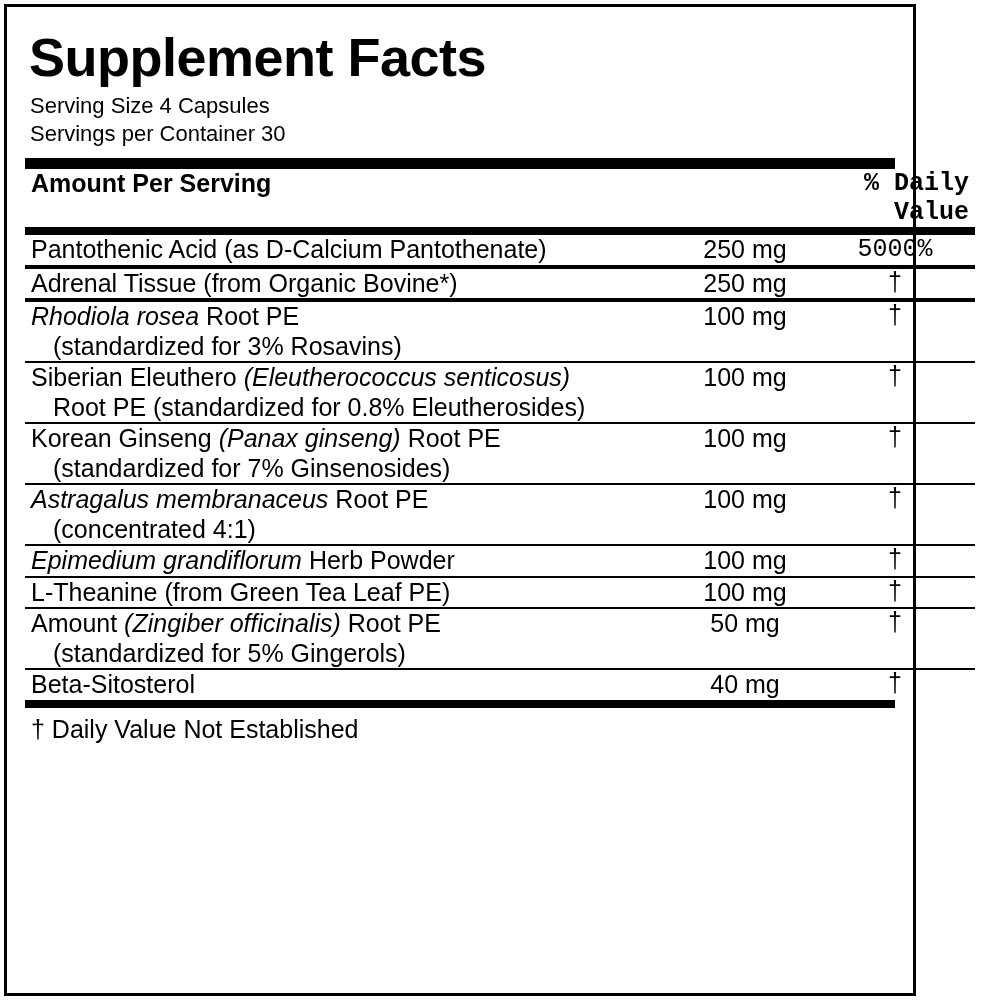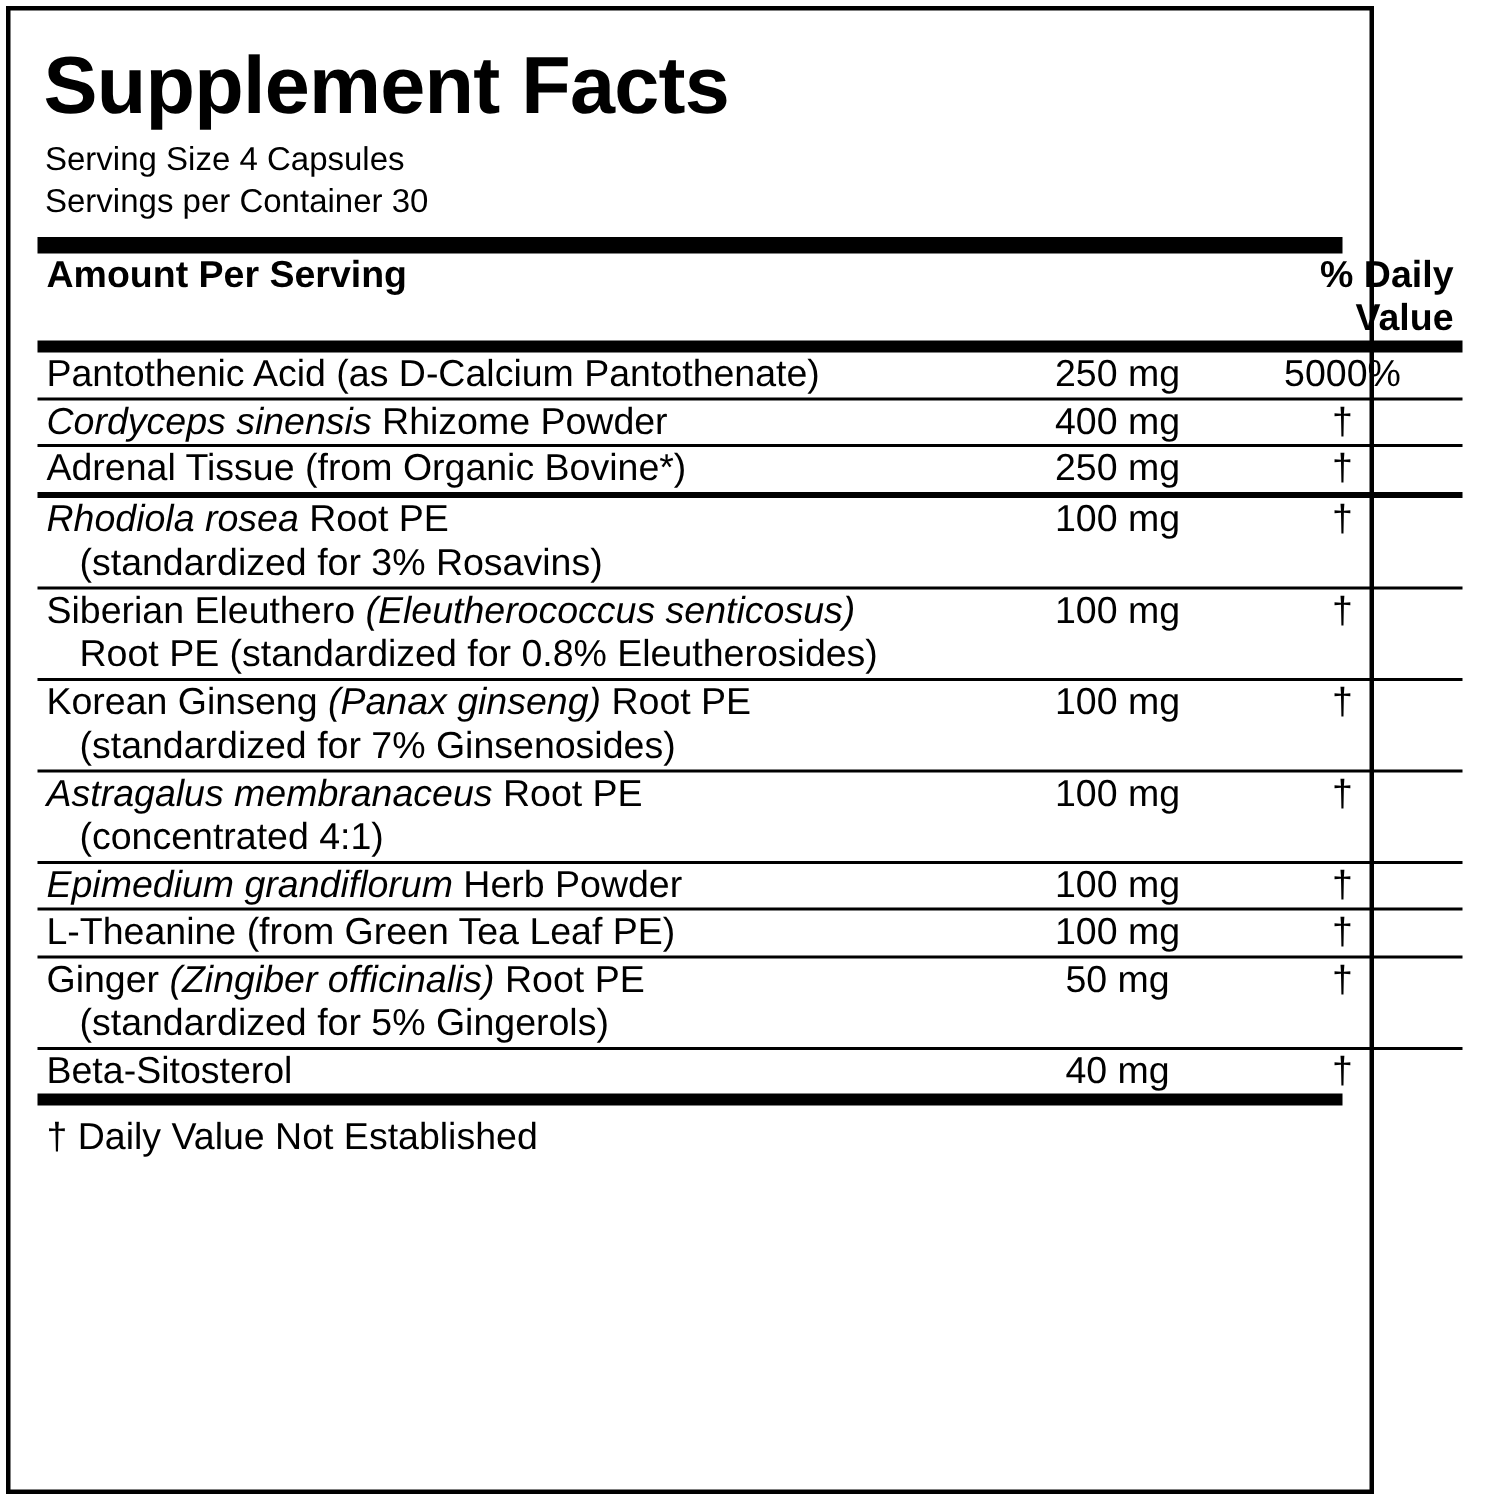--- a/index.html
+++ b/index.html
@@ -60,21 +60,21 @@
     width: 100%;
     border-collapse: collapse;
     table-layout: fixed;
   }
   table.facts td {
     vertical-align: top;
     padding: 0;
   }
   .col-name { width: 650px; margin-top: 16px; }
   .col-amt  { width: 140px; }
-  .col-dv   { width: 160px; }
+  .col-dv   { width: 160px; font-family: Liberation Mono, monospace; }
 
   .hdr td {
     font-size: 25px;
     font-weight: bold;
     padding: 5px 0 5px 0;
   }
   .hdr .col-name { padding-left: 6px; }
   .hdr .col-dv { text-align: right; padding-right: 6px; }
 
   .row td {
@@ -134,27 +134,20 @@
           </td>
           <td class="col-amt">250 mg</td>
           <td class="col-dv">5000%</td>
         </tr>
         <tr>
             <td class="sep-cell" colspan="3">
               <div class="rule-thin"></div>
             </td>
           </tr>
 
-        <tr class="row">
-          <td class="col-name">
-            <span class="it">Cordyceps sinensis</span><span> Rhizome Powder</span>
-          </td>
-          <td class="col-amt">400 mg</td>
-          <td class="col-dv">†</td>
-        </tr>
         <tr>
             <td class="sep-cell" colspan="3">
               <div class="rule-thin"></div>
             </td>
           </tr>
 
         <tr class="row">
           <td class="col-name">
             <span>Adrenal Tissue (from Organic Bovine*)</span>
           </td>
@@ -250,21 +243,21 @@
           <td class="col-dv">†</td>
         </tr>
         <tr>
             <td class="sep-cell" colspan="3">
               <div class="rule-thin"></div>
             </td>
           </tr>
 
         <tr class="row">
           <td class="col-name">
-            <span>Ginger </span><span class="it">(Zingiber officinalis)</span><span> Root PE</span>
+            <span>Amount </span><span class="it">(Zingiber officinalis)</span><span> Root PE</span>
             <span class="sub">(standardized for 5% Gingerols)</span>
           </td>
           <td class="col-amt">50 mg</td>
           <td class="col-dv">†</td>
         </tr>
         <tr>
             <td class="sep-cell" colspan="3">
               <div class="rule-thin"></div>
             </td>
           </tr>

